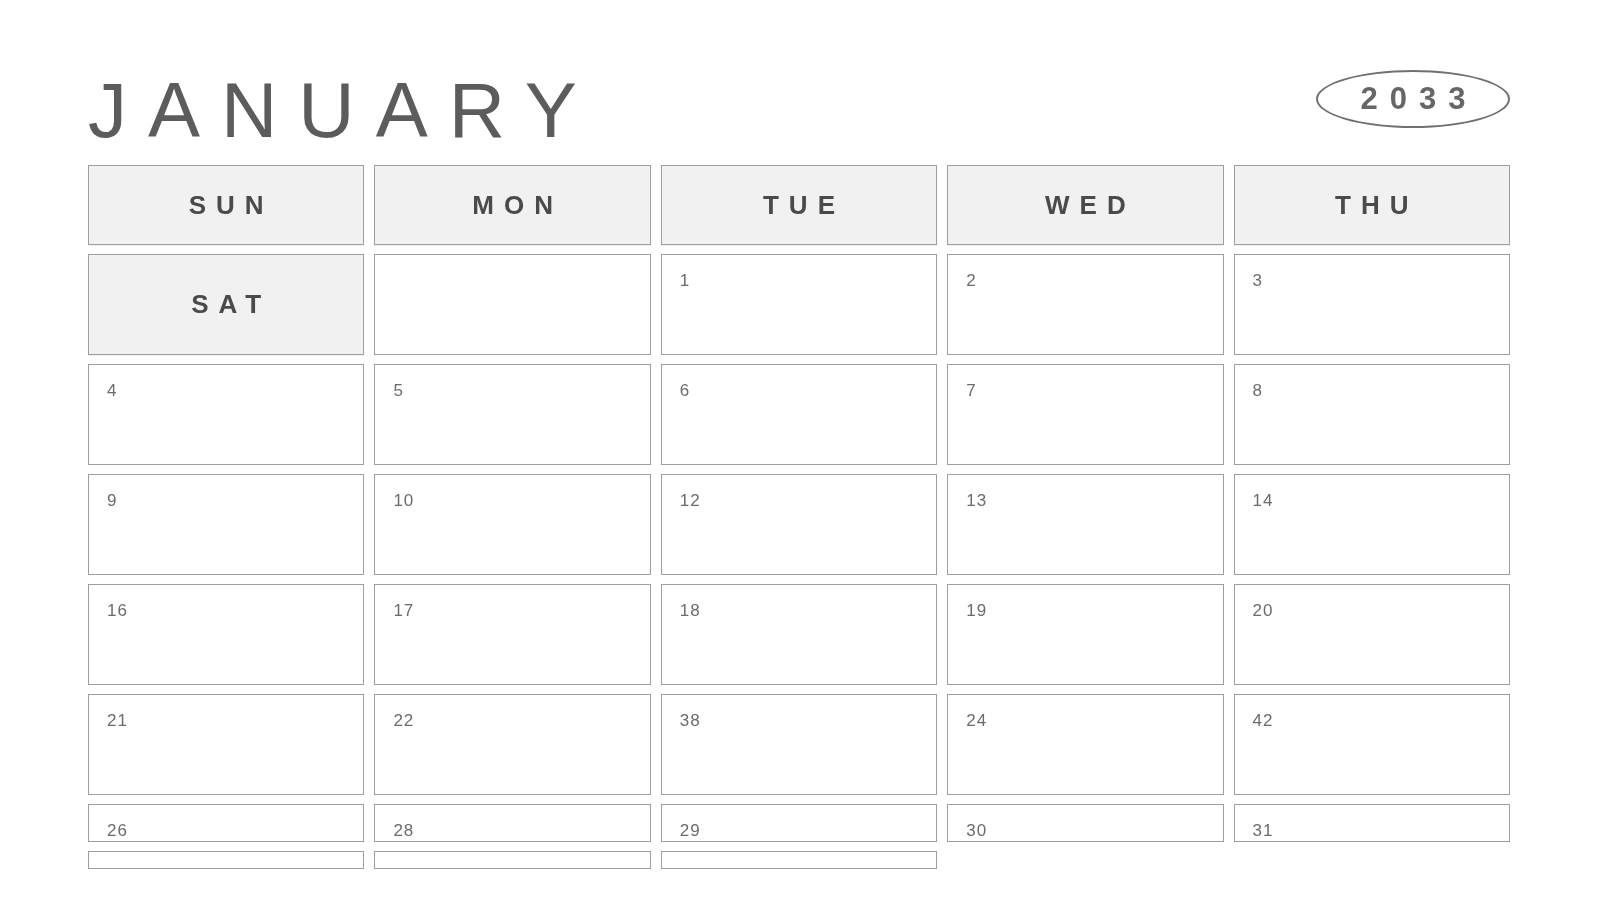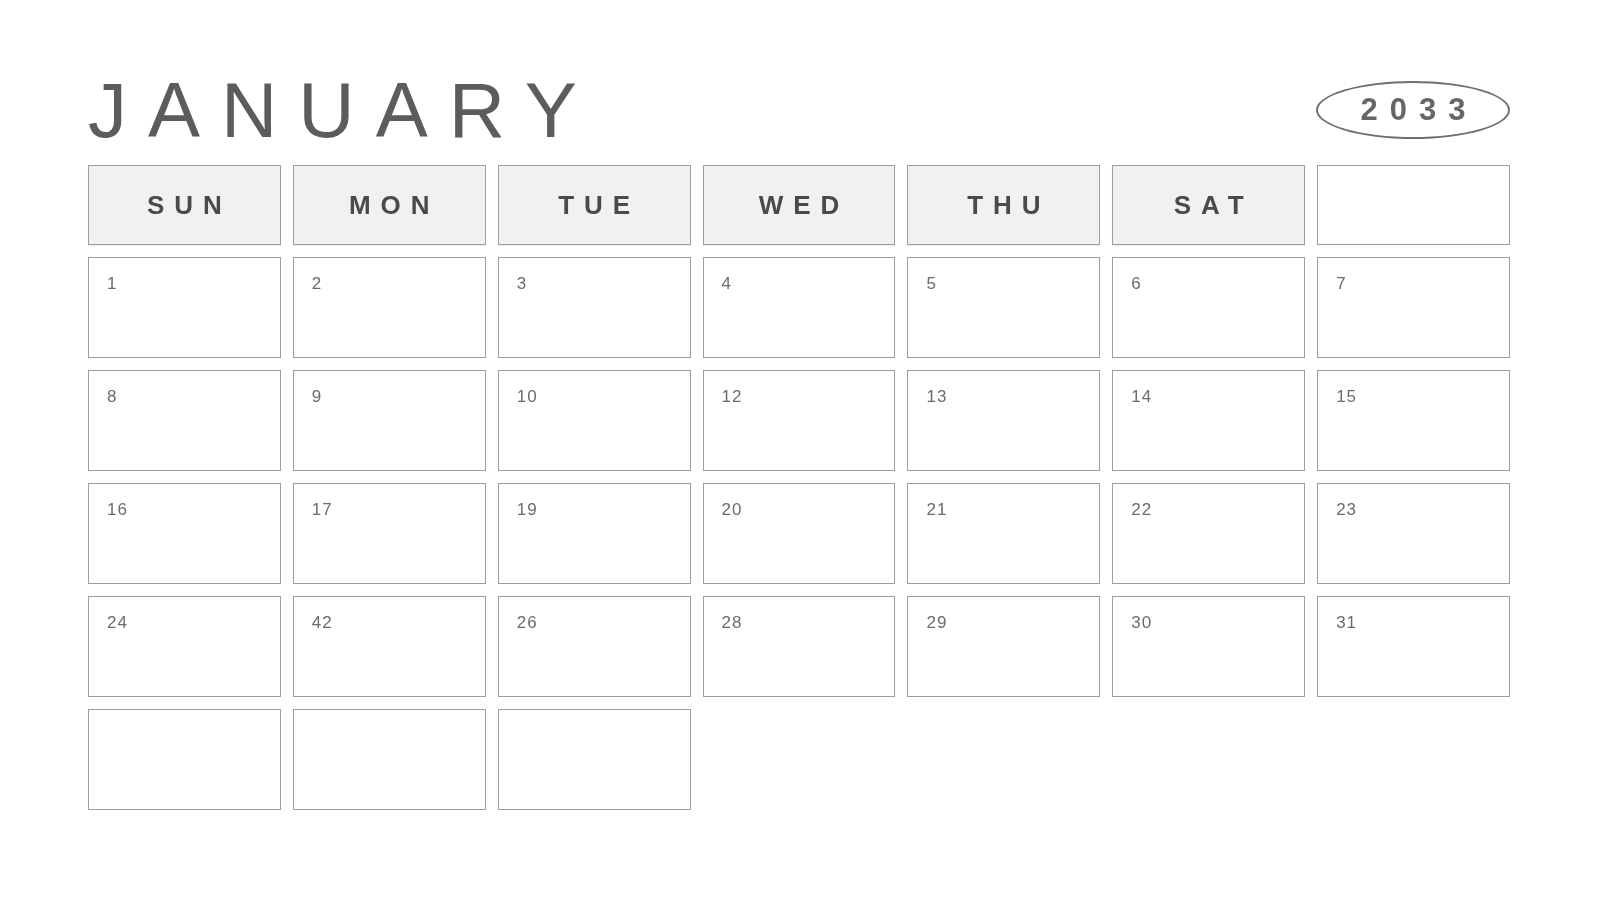--- a/index.html
+++ b/index.html
@@ -24,21 +24,20 @@
   .page{
     position:absolute;
     left:88px; top:0;
     width:1422px;
   }
   .title-row{
     margin-top:70px;
     height:80px;
     display:flex;
     justify-content:space-between;
-    align-items:center;
   }
   .month-title{
     font-size:78px;
     font-weight:400;
     letter-spacing:21px;
     color:var(--title-color);
     line-height:80px;
     white-space:nowrap;
   }
   .year-badge{
@@ -51,25 +50,24 @@
     justify-content:center;
     font-size:31px;
     font-weight:700;
     letter-spacing:12px;
     text-indent:12px; 
     color:var(--badge-text);
   }
   .grid{
     margin-top:15px;
     display:grid;
-    grid-template-columns:repeat(7,1fr);
+    grid-template-columns:repeat(5,1fr);
     grid-template-rows:80px repeat(5,101px);
     column-gap:10px;
     row-gap:9px;
-    gap:12px;
   }
   .dow{
     background:var(--header-bg);
     border:1px solid var(--border-color);
     display:flex;
     align-items:center;
     justify-content:center;
     font-size:26px;
     font-weight:700;
     letter-spacing:10px;
@@ -113,28 +111,28 @@
       <div class="cell"><span class="daynum">4</span></div>
       <div class="cell"><span class="daynum">5</span></div>
       <div class="cell"><span class="daynum">6</span></div>
       <div class="cell"><span class="daynum">7</span></div>
       <div class="cell"><span class="daynum">8</span></div>
       <div class="cell"><span class="daynum">9</span></div>
       <div class="cell"><span class="daynum">10</span></div>
       <div class="cell"><span class="daynum">12</span></div>
       <div class="cell"><span class="daynum">13</span></div>
       <div class="cell"><span class="daynum">14</span></div>
-      <div class="cell"><span class="daynum">15</span></div>
       <div class="cell"><span class="daynum">16</span></div>
       <div class="cell"><span class="daynum">17</span></div>
+      <div class="cell"><span class="daynum">18</span></div>
       <div class="cell"><span class="daynum">19</span></div>
       <div class="cell"><span class="daynum">20</span></div>
       <div class="cell"><span class="daynum">21</span></div>
       <div class="cell"><span class="daynum">22</span></div>
-      <div class="cell"><span class="daynum">23</span></div>
+      <div class="cell"><span class="daynum">38</span></div>
       <div class="cell"><span class="daynum">24</span></div>
       <div class="cell"><span class="daynum">42</span></div>
       <div class="cell"><span class="daynum">26</span></div>
       <div class="cell"><span class="daynum">28</span></div>
       <div class="cell"><span class="daynum">29</span></div>
       <div class="cell"><span class="daynum">30</span></div>
       <div class="cell"><span class="daynum">31</span></div>
       <div class="cell"><span class="daynum"></span></div>
       <div class="cell"><span class="daynum"></span></div>
       <div class="cell"><span class="daynum"></span></div>

